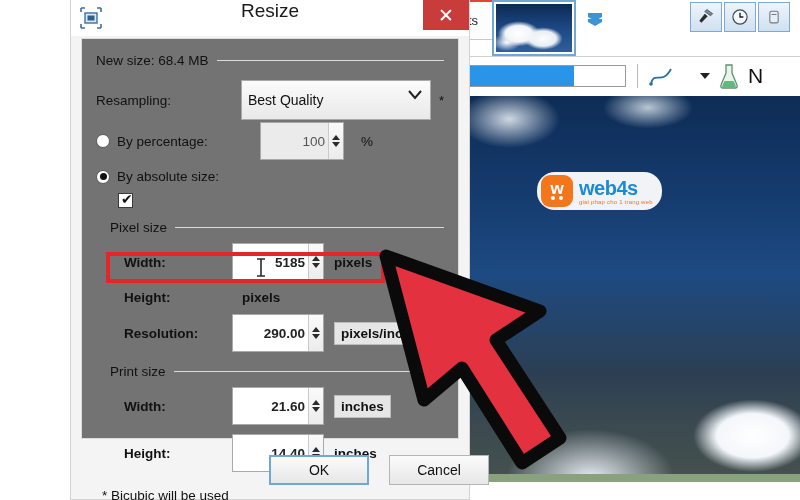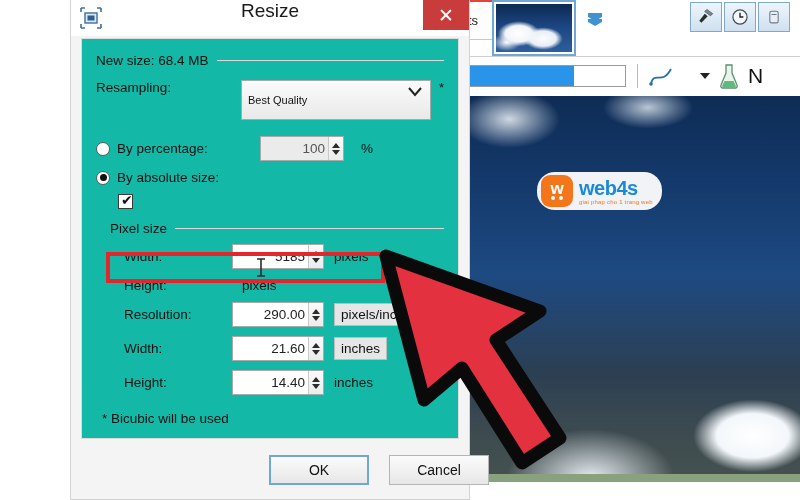--- a/index.html
+++ b/index.html
@@ -99,50 +99,50 @@
     font-size: 19px; color: #1a1a1a;
   }
   .dlg-close {
     position: absolute; right: 0px; top: 0px; width: 46px; height: 30px;
     background: #c93c3c; color: #fff; font-size: 19px; display: flex;
     align-items: center; justify-content: center; line-height: 1;
   }
 
   .dlg-body {
     position: absolute; left: 10px; top: 38px; right: 10px; bottom: 60px;
-    background: #14b8a6; border: 1px solid #dcdcdc; padding: 10px 14px;
+    background: #737373; border: 1px solid #dcdcdc; padding: 10px 14px;
   }
 
   .newsize-row { display: flex; align-items: center; gap: 8px; margin: 4px 0 12px 0; }
   .newsize-text { font-size: 13.5px; color: #111; white-space: nowrap; }
   .hrule { flex: 1; height: 1px; background: #dadada; }
 
-  .row { display: flex; margin-bottom: 16px; }
+  .row { display: flex; align-items: center; margin-bottom: 2px; }
   .lbl { font-size: 13.5px; color: #111; }
 
   .lbl-resampling { width: 150px; }
 
   .select {
     width: 196px; height: 40px; background: linear-gradient(#fbfbfb,#e9e9e9);
     border: 1px solid #a9a9a9; display: flex; align-items: center;
-    padding: 16px 6px; font-size: 11px; color: #111; position: relative;
+    padding: 16px 6px; font-size: 14px; color: #111; position: relative;
   }
   .select .chev { position: absolute; right: 8px; top: 6px; }
   .asterisk { font-size: 13px; margin-left: 8px; color: #111; }
 
   .radio-row { display: flex; align-items: center; gap: 7px; margin-bottom: 9px; }
   .radio {
     width: 14px; height: 14px; border-radius: 50%; border: 1.5px solid #5a5a5a;
     background: #fff; display: flex; align-items: center; justify-content: center;
   }
   .radio .dot { width: 7px; height: 7px; border-radius: 50%; background: #111; }
   .radio-lbl { font-size: 13.5px; color: #111; }
 
   .spin {
-    height: 25px; border: 1px solid #a9a9a9; background: #ffffff;
+    height: 38px; border: 1px solid #a9a9a9; background: #ffffff;
     display: flex; align-items: stretch; position: relative;
   }
   .spin.disabled { background: #ebebeb; }
   .spin .val {
     flex: 1; text-align: right; padding: 0 3px 0 6px; font-size: 13.5px;
     color: #222; display: flex; align-items: center; justify-content: flex-end;
   }
   .spin.disabled .val { color: #555; }
   .spin .arrows {
     width: 15px; border-left: 1px solid #c9c9c9; background: linear-gradient(#fafafa,#ececec);
@@ -163,21 +163,21 @@
     width: 15px; height: 15px; border: 1.5px solid #3a3a3a; background: #fff;
     position: relative;
   }
   .checkbox .tick {
     position: absolute; left: 2px; top: -2px; font-size: 14px; color: #111; line-height: 15px;
   }
 
   .group-head { display: flex; align-items: center; gap: 8px; margin: 0 0 8px 14px; }
   .group-title { font-size: 13.5px; color: #111; white-space: nowrap; text-align: center; }
 
-  .field-row { display: flex; align-items: center; margin: 0 0 9px 28px; }
+  .field-row { display: flex; align-items: center; margin: 0 0 9px 28px; font-weight: bold; }
   .field-lbl { width: 108px; font-size: 13.5px; color: #111; }
 
   .note { font-size: 13.5px; color: #111; margin: 16px 0 3px 6px; }
 
   .dlg-footer { position: absolute; left: 0; right: 0; bottom: 0; height: 58px; }
   .btn {
     position: absolute; top: 14px; width: 100px; height: 30px;
     background: linear-gradient(#fbfbfb,#e7e7e7); border: 1px solid #b5b5b5;
     font-size: 14px; color: #111; display: flex; align-items: center; justify-content: center;
   }
@@ -366,20 +366,24 @@
         <div class="spin" style="width:92px">
           <div class="val">290.00</div>
           <div class="arrows">
             <div class="ar-up"></div>
             <div class="ar-dn"></div>
           </div>
         </div>
         <div class="unit-box">pixels/inch</div>
       </div>
 
+      <div class="group-head" style="margin-top:12px">
+        <div class="group-title">Print size</div>
+        <div class="hrule"></div>
+      </div>
 
       <div class="field-row">
         <div class="field-lbl">Width:</div>
         <div class="spin" style="width:92px">
           <div class="val">21.60</div>
           <div class="arrows">
             <div class="ar-up"></div>
             <div class="ar-dn"></div>
           </div>
         </div>

